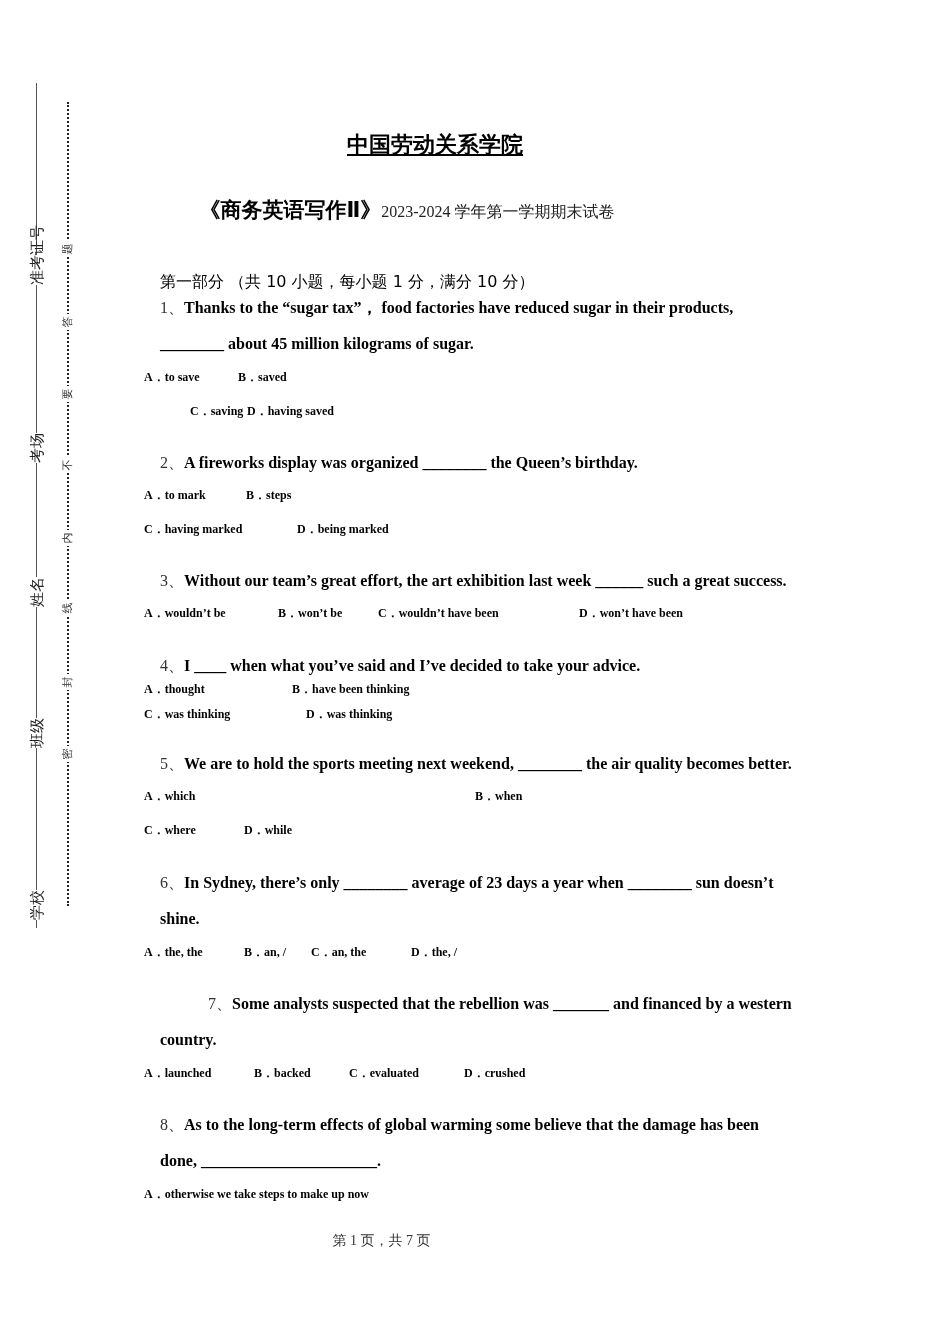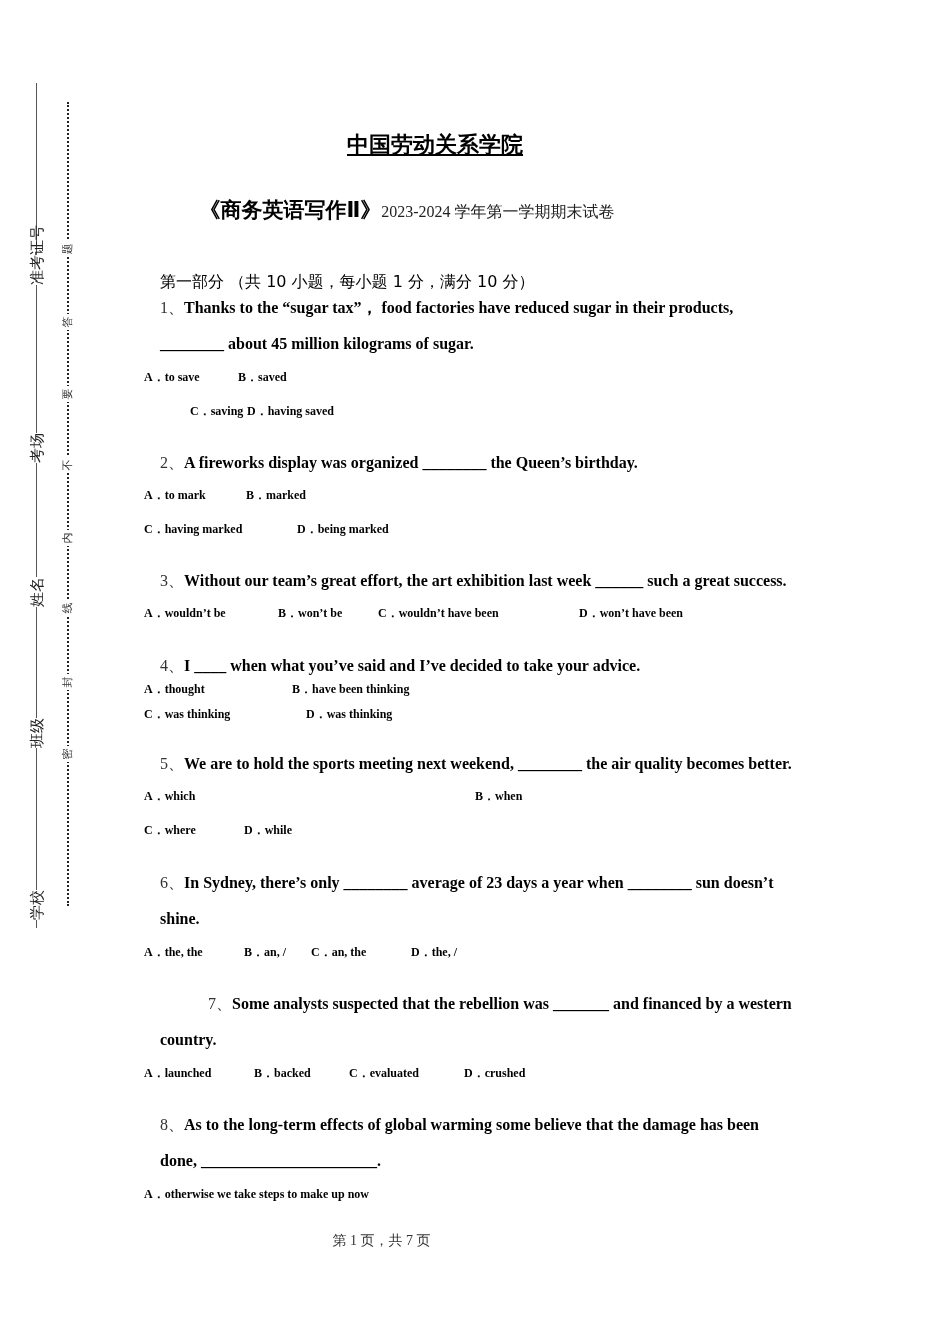--- a/index.html
+++ b/index.html
@@ -83,21 +83,21 @@
   <div class="line" style="top:335px;">________ about 45 million kilograms of sugar.</div>
   <div class="opt" style="top:369px; left:0;"><span>A．</span><span>to save</span></div>
   <div class="opt" style="top:369px; left:94px;"><span>B．</span><span>saved</span></div>
   <div class="opt" style="top:403px; left:8px;margin-left:38px;"><span>C．</span><span>saving</span></div>
   <div class="opt" style="top:403px; left:91px;margin-left:12px;"><span>D．</span><span>having saved</span></div>
 
   <div class="line" style="top:453px;">
     <span class="qnum">2、</span><span>A fireworks display was organized ________ the Queen’s birthday.</span>
   </div>
   <div class="opt" style="top:487px; left:0;"><span>A．</span><span>to mark</span></div>
-  <div class="opt" style="top:487px; left:102px;"><span>B．</span><span>marked</span></div>
+  <div class="opt" style="top:487px; left:102px;"><span>B．</span><span>steps</span></div>
   <div class="opt" style="top:521px; left:0;"><span>C．</span><span>having marked</span></div>
   <div class="opt" style="top:521px; left:153px;"><span>D．</span><span>being marked</span></div>
 
   <div class="line" style="top:571px;">
     <span class="qnum">3、</span><span>Without our team’s great effort, the art exhibition last week ______ such a great success.</span>
   </div>
   <div class="opt" style="top:605px; left:0;"><span>A．</span><span>wouldn’t be</span></div>
   <div class="opt" style="top:605px; left:134px;"><span>B．</span><span>won’t be</span></div>
   <div class="opt" style="top:605px; left:234px;"><span>C．</span><span>wouldn’t have been</span></div>
   <div class="opt" style="top:605px; left:435px;"><span>D．</span><span>won’t have been</span></div>

